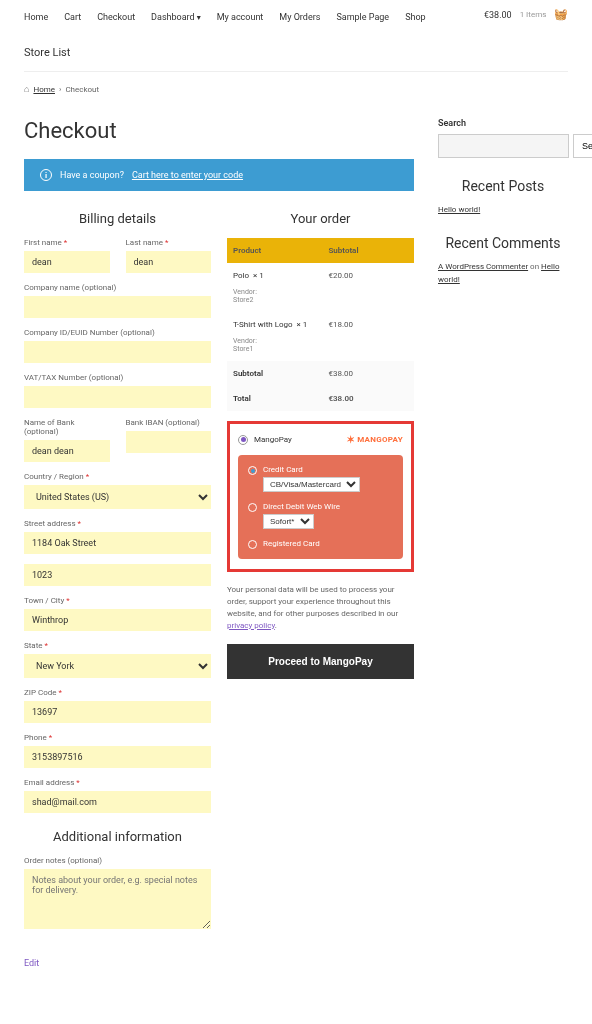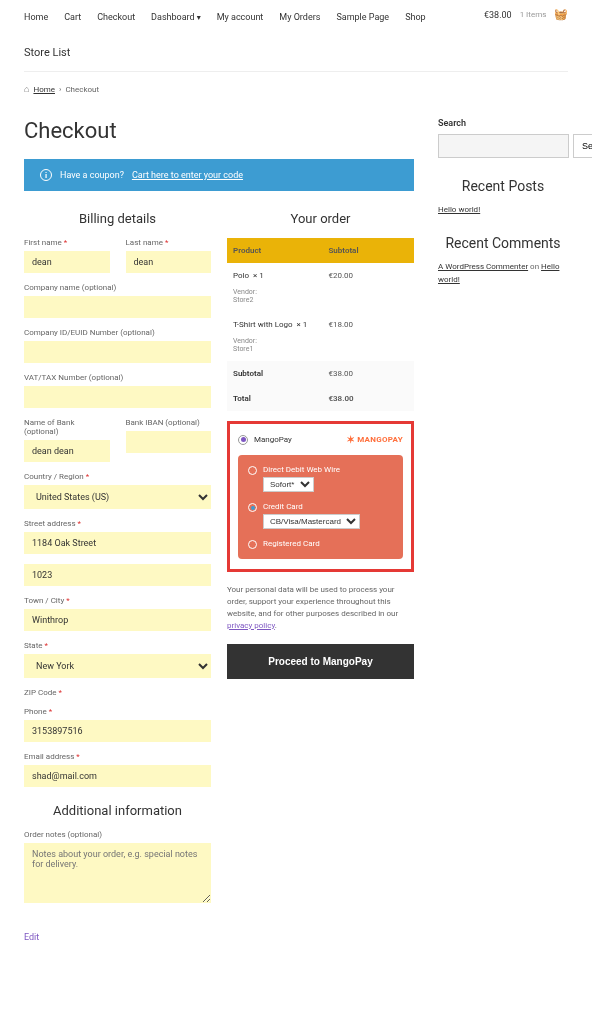--- a/index.html
+++ b/index.html
@@ -164,20 +164,21 @@
           <div class="field">
             <label><span>Town / City</span> <span class="req">*</span></label>
             <input value="Winthrop" style="">
           </div>
           <div class="field">
             <label><span>State</span> <span class="req">*</span></label>
             <select><option>New York</option></select>
           </div>
           <div class="field">
             <label><span>ZIP Code</span> <span class="req">*</span></label>
+            <input value="13697" style="">
           </div>
           <div class="field">
             <label><span>Phone</span> <span class="req">*</span></label>
             <input value="3153897516" style="">
           </div>
           <div class="field">
             <label><span>Email address</span> <span class="req">*</span></label>
             <input value="shad@mail.com" style="">
           </div>
 
@@ -225,35 +226,35 @@
                 <span class="rb"></span>
                 <span>MangoPay</span>
               </span>
               <span class="mangopay-logo">
                 <span class="logoicon">✶</span>
                 <span>MANGOPAY</span>
               </span>
             </div>
             <div class="pay-methods">
               <div class="pm">
-                <span class="r"></span>
-                <div>
-                  <div>Direct Debit Web Wire</div>
-                  <select><option>Sofort*</option></select>
-                </div>
-              </div>
-              <div class="pm">
                 <span class="r sel"></span>
                 <div>
                   <div>Credit Card</div>
                   <select><option>CB/Visa/Mastercard</option></select>
                 </div>
               </div>
               <div class="pm">
                 <span class="r"></span>
+                <div>
+                  <div>Direct Debit Web Wire</div>
+                  <select><option>Sofort*</option></select>
+                </div>
+              </div>
+              <div class="pm">
+                <span class="r"></span>
                 <div>Registered Card</div>
               </div>
             </div>
           </div>
 
           <div class="privacy">
             <span>Your personal data will be used to process your order, support your experience throughout this website, and for other purposes described in our </span><a>privacy policy</a>.
           </div>
           <button class="proceed-btn">Proceed to MangoPay</button>
         </div>

